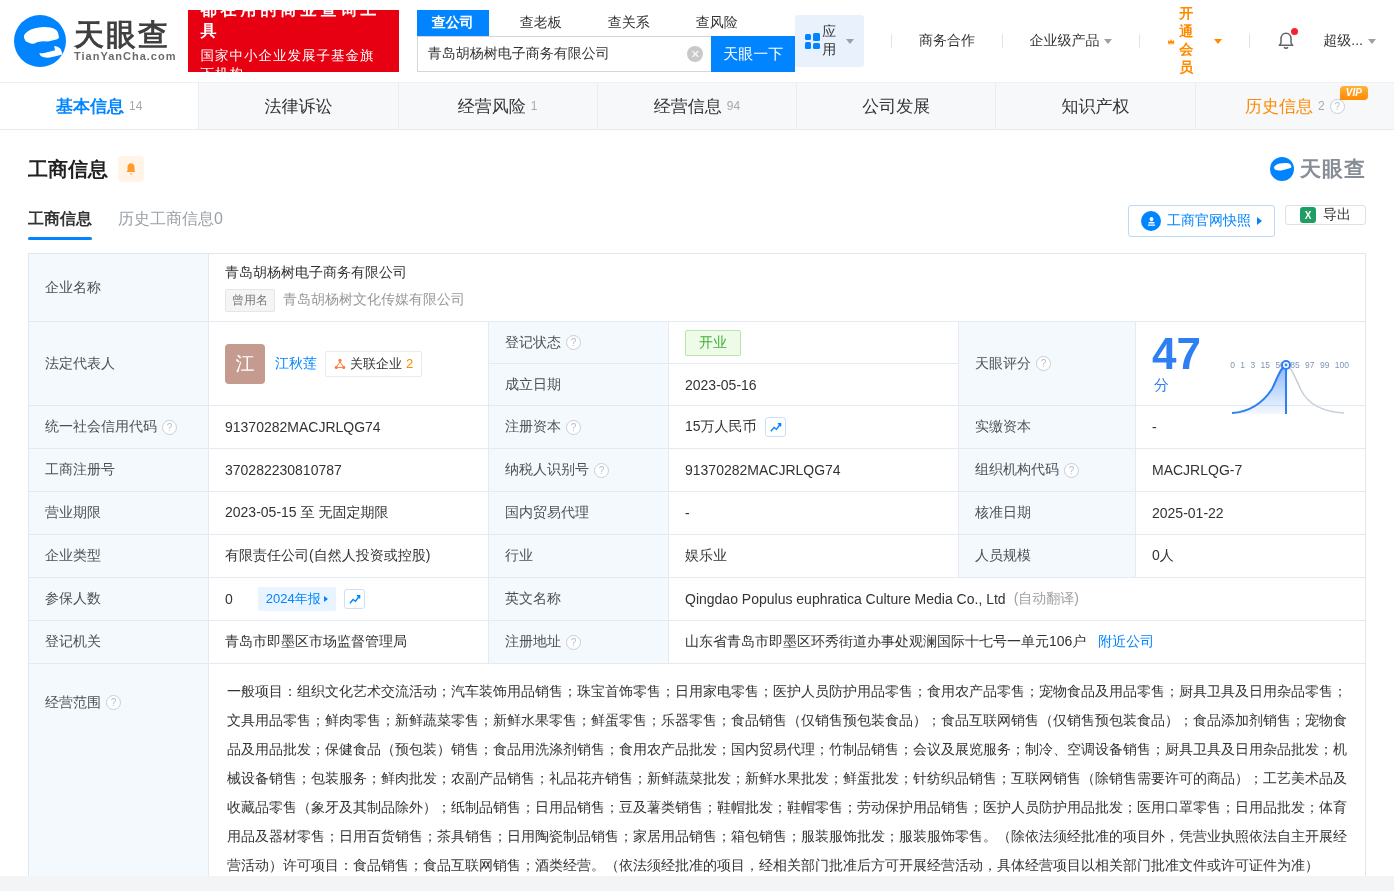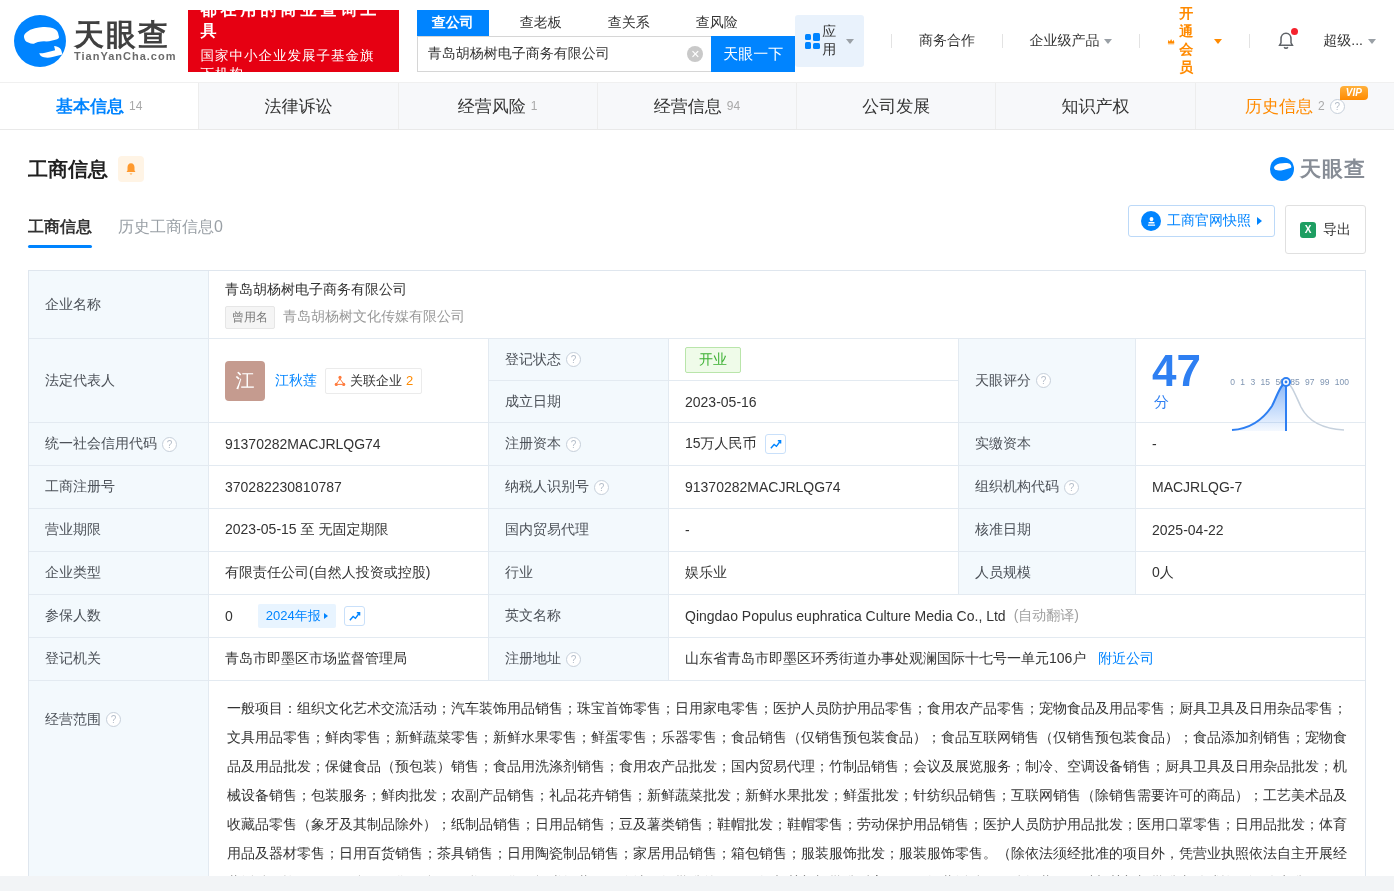--- a/index.html
+++ b/index.html
@@ -63,21 +63,21 @@
   .wm-txt { font-size:21px; font-weight:bold; color:#878d96; letter-spacing:1px; }
 
   .subtab-row { margin-top:22px; display:flex; align-items:center; }
   .subtab { font-size:16px; color:#333; font-weight:bold; position:relative; padding-bottom:10px; cursor:pointer; }
   .subtab.active::after { content:""; position:absolute; left:0; right:0; bottom:0; height:3px; background:#0084ff; border-radius:2px; }
   .subtab.muted { font-weight:normal; color:#9aa0a6; margin-left:26px; }
   .subtab-actions { margin-left:auto; display:flex; gap:10px; padding-bottom:6px; }
   .btn-snapshot { display:flex; align-items:center; gap:6px; height:32px; padding:0 12px; border:1px solid #bcd9f8; border-radius:3px; background:#fff; color:#0084ff; font-size:14px; cursor:pointer; font-family:inherit; }
   .stamp-circ { width:20px; height:20px; border-radius:50%; background:#0084ff; display:flex; align-items:center; justify-content:center; }
   .btn-arrow { width:0; height:0; border-top:4px solid transparent; border-bottom:4px solid transparent; border-left:5px solid #0084ff; }
-  .btn-export { display:flex; align-items:center; gap:7px; height:49px; padding:0 14px; border:1px solid #e0e0e0; border-radius:3px; background:#fff; color:#333; font-size:14px; cursor:pointer; font-family:inherit; }
+  .btn-export { display:flex; align-items:center; gap:7px; height:20px; padding:0 14px; border:1px solid #e0e0e0; border-radius:3px; background:#fff; color:#333; font-size:14px; cursor:pointer; font-family:inherit; }
   .xls-ic { width:16px; height:16px; background:#1e9e62; border-radius:3px; color:#fff; font-size:10px; font-weight:bold; display:flex; align-items:center; justify-content:center; }
   .xls-ic::before { content:"X"; }
 
   
   .info-grid { margin-top:10px; display:grid; grid-template-columns:180px 280px 180px 290px 177px 1fr;
     grid-template-rows:68px 42px 42px 43px 43px 43px 43px 43px 43px 1fr;
     border:1px solid #dfe6ee; height:626px; font-size:14px; }
   .cell { border-right:1px solid #e3eaf1; border-bottom:1px solid #e3eaf1; display:flex; align-items:center; padding:0 16px; background:#fff; min-width:0; }
   .cell.lbl { background:#f3f9fd; color:#4c5158; }
   .cell.nbr { border-right:none; }
@@ -353,21 +353,21 @@
         <span>组织机构代码</span>
         <span class="q-ic">?</span>
       </div>
     <div class="cell nbr" style="grid-area:5/6">MACJRLQG-7</div>
 
     <div class="cell lbl" style="grid-area:6/1">营业期限</div>
     <div class="cell" style="grid-area:6/2">2023-05-15 至 无固定期限</div>
     <div class="cell lbl" style="grid-area:6/3">国内贸易代理</div>
     <div class="cell" style="grid-area:6/4">-</div>
     <div class="cell lbl" style="grid-area:6/5">核准日期</div>
-    <div class="cell nbr" style="grid-area:6/6">2025-04-22</div>
+    <div class="cell nbr" style="grid-area:6/6">2025-01-22</div>
 
     <div class="cell lbl" style="grid-area:7/1">企业类型</div>
     <div class="cell" style="grid-area:7/2">有限责任公司(自然人投资或控股)</div>
     <div class="cell lbl" style="grid-area:7/3">行业</div>
     <div class="cell" style="grid-area:7/4">娱乐业</div>
     <div class="cell lbl" style="grid-area:7/5">人员规模</div>
     <div class="cell nbr" style="grid-area:7/6">0人</div>
 
     <div class="cell lbl" style="grid-area:8/1">参保人数</div>
     <div class="cell" style="grid-area:8/2">

